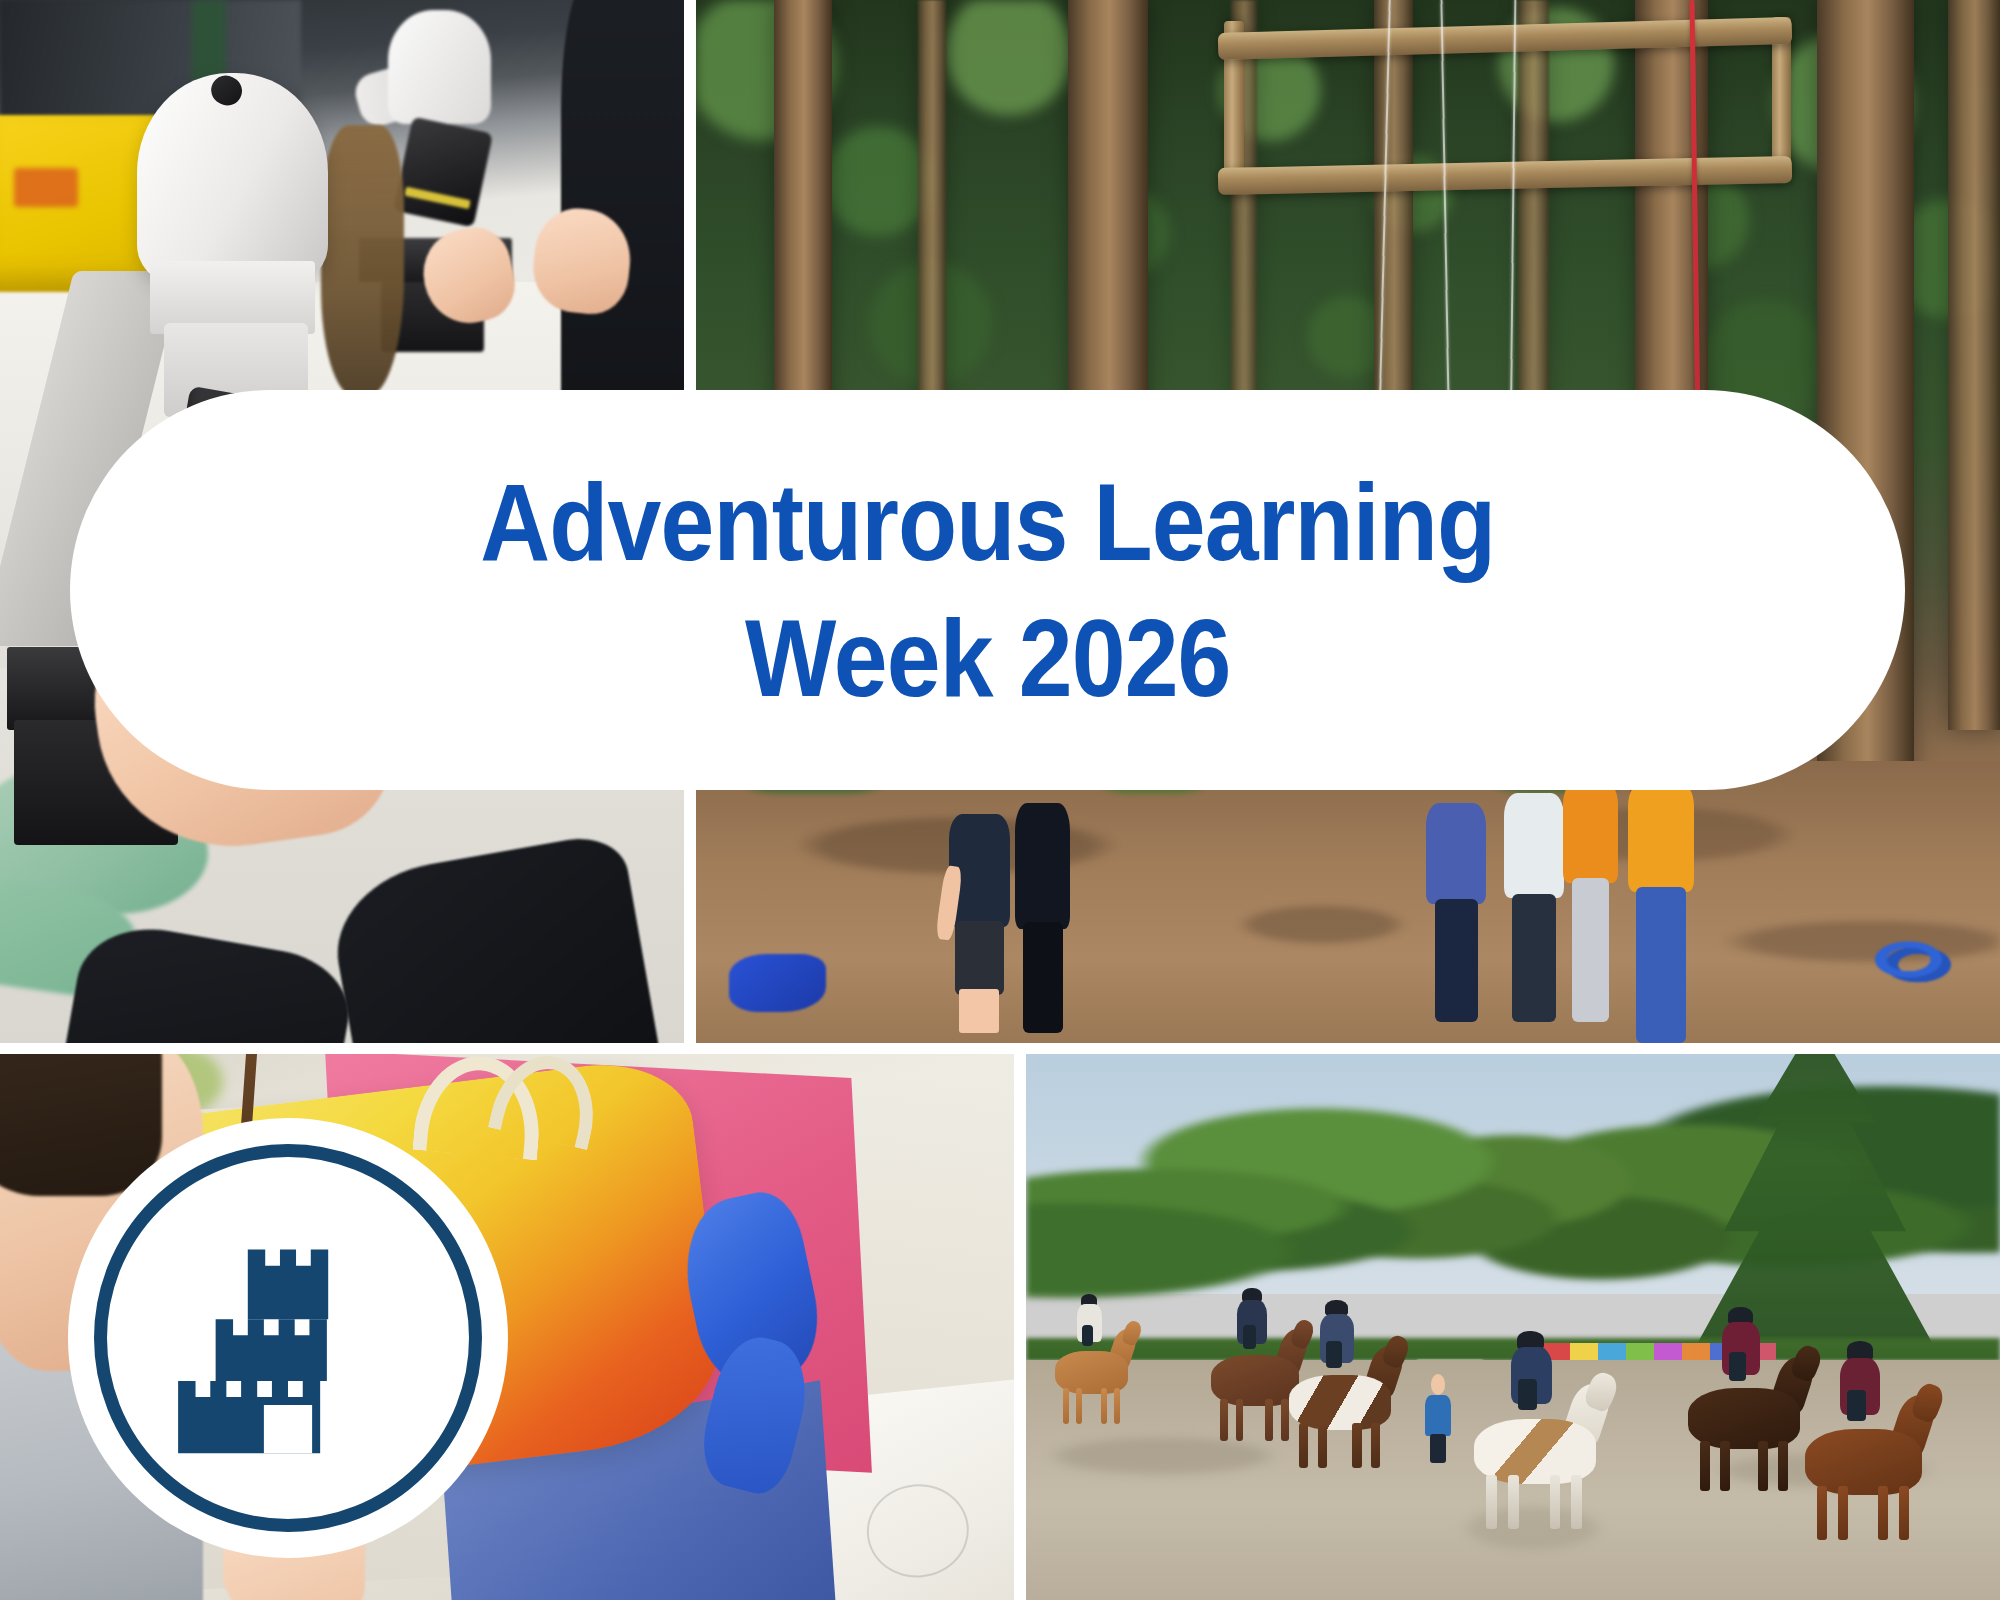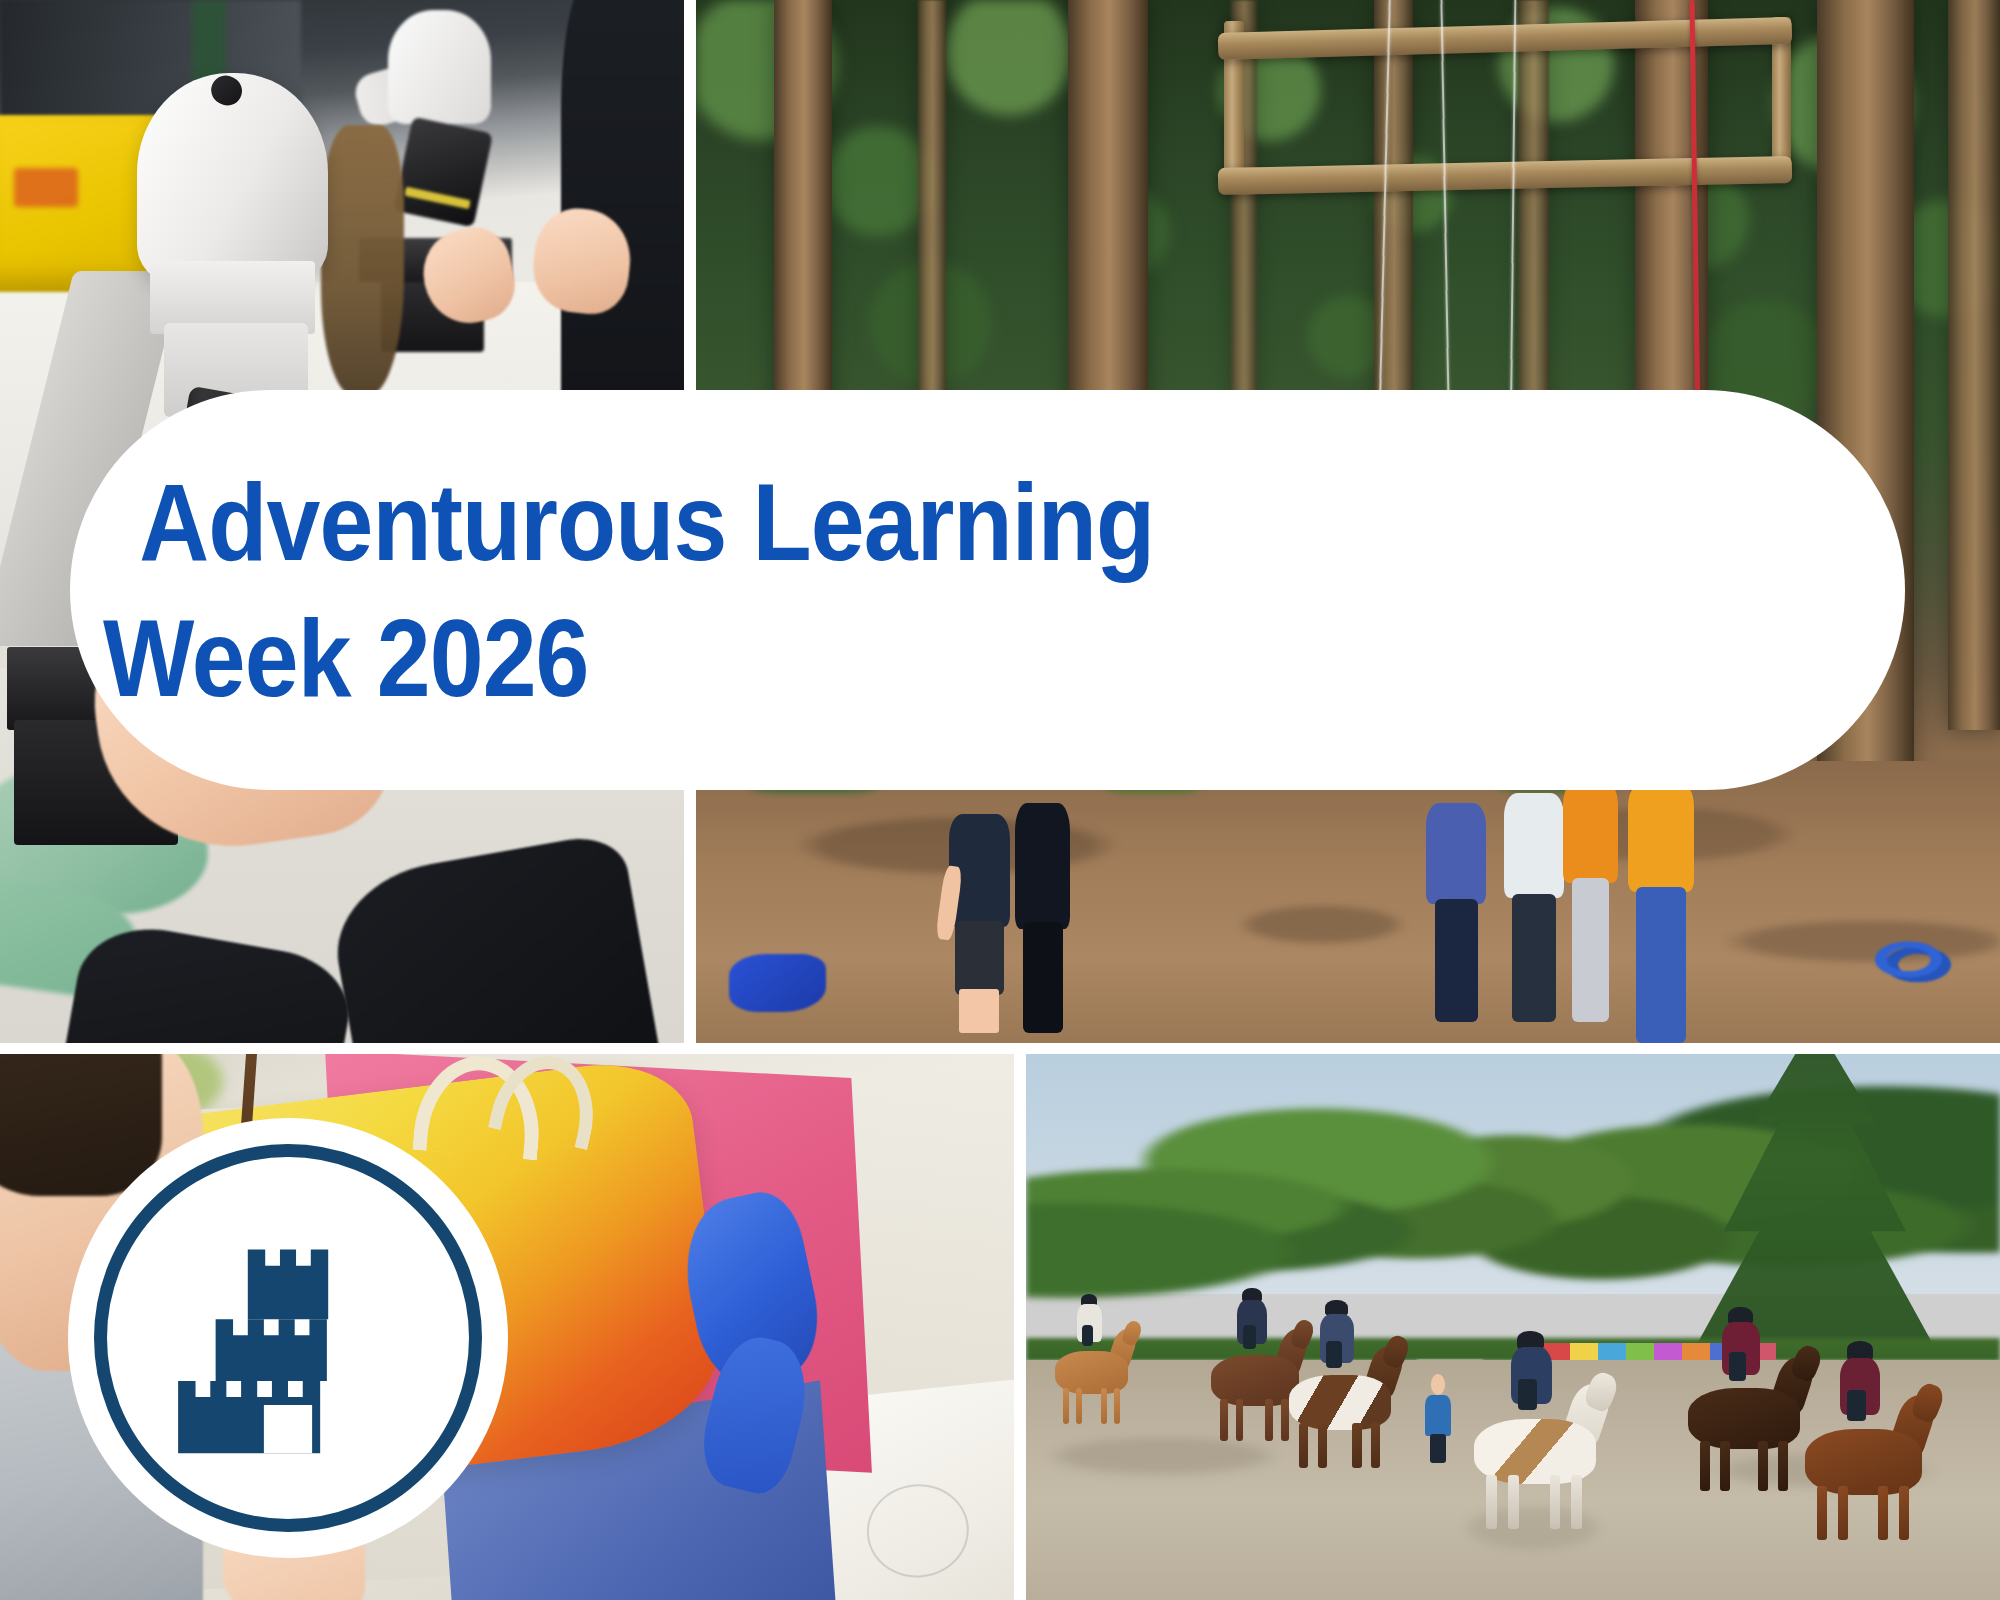--- a/index.html
+++ b/index.html
@@ -518,21 +518,21 @@
   .h-helper .hh-head{ position:absolute; left:22%; top:4%; width:56%; height:22%; background:#f0c7a6; border-radius:50%;}
   .h-helper .hh-legs{ position:absolute; left:18%; bottom:0; width:64%; height:32%; background:#1d2736; border-radius:3px;}
 
   
   .banner{
     position:absolute;
     left:70px; top:390px; width:1835px; height:400px;
     background:#ffffff;
     border-radius:210px;
     display:flex; flex-direction:column;
-    align-items:flex-start; justify-content:center;
+    align-items:center; justify-content:center;
     box-shadow:0 0 0 rgba(0,0,0,0);
     z-index:40;
   }
   .banner-line{
     font-family:"Liberation Sans", sans-serif;
     font-weight:700;
     color:#0F52B5;
     letter-spacing:-1px;
     line-height:1.0;
     white-space:nowrap;

